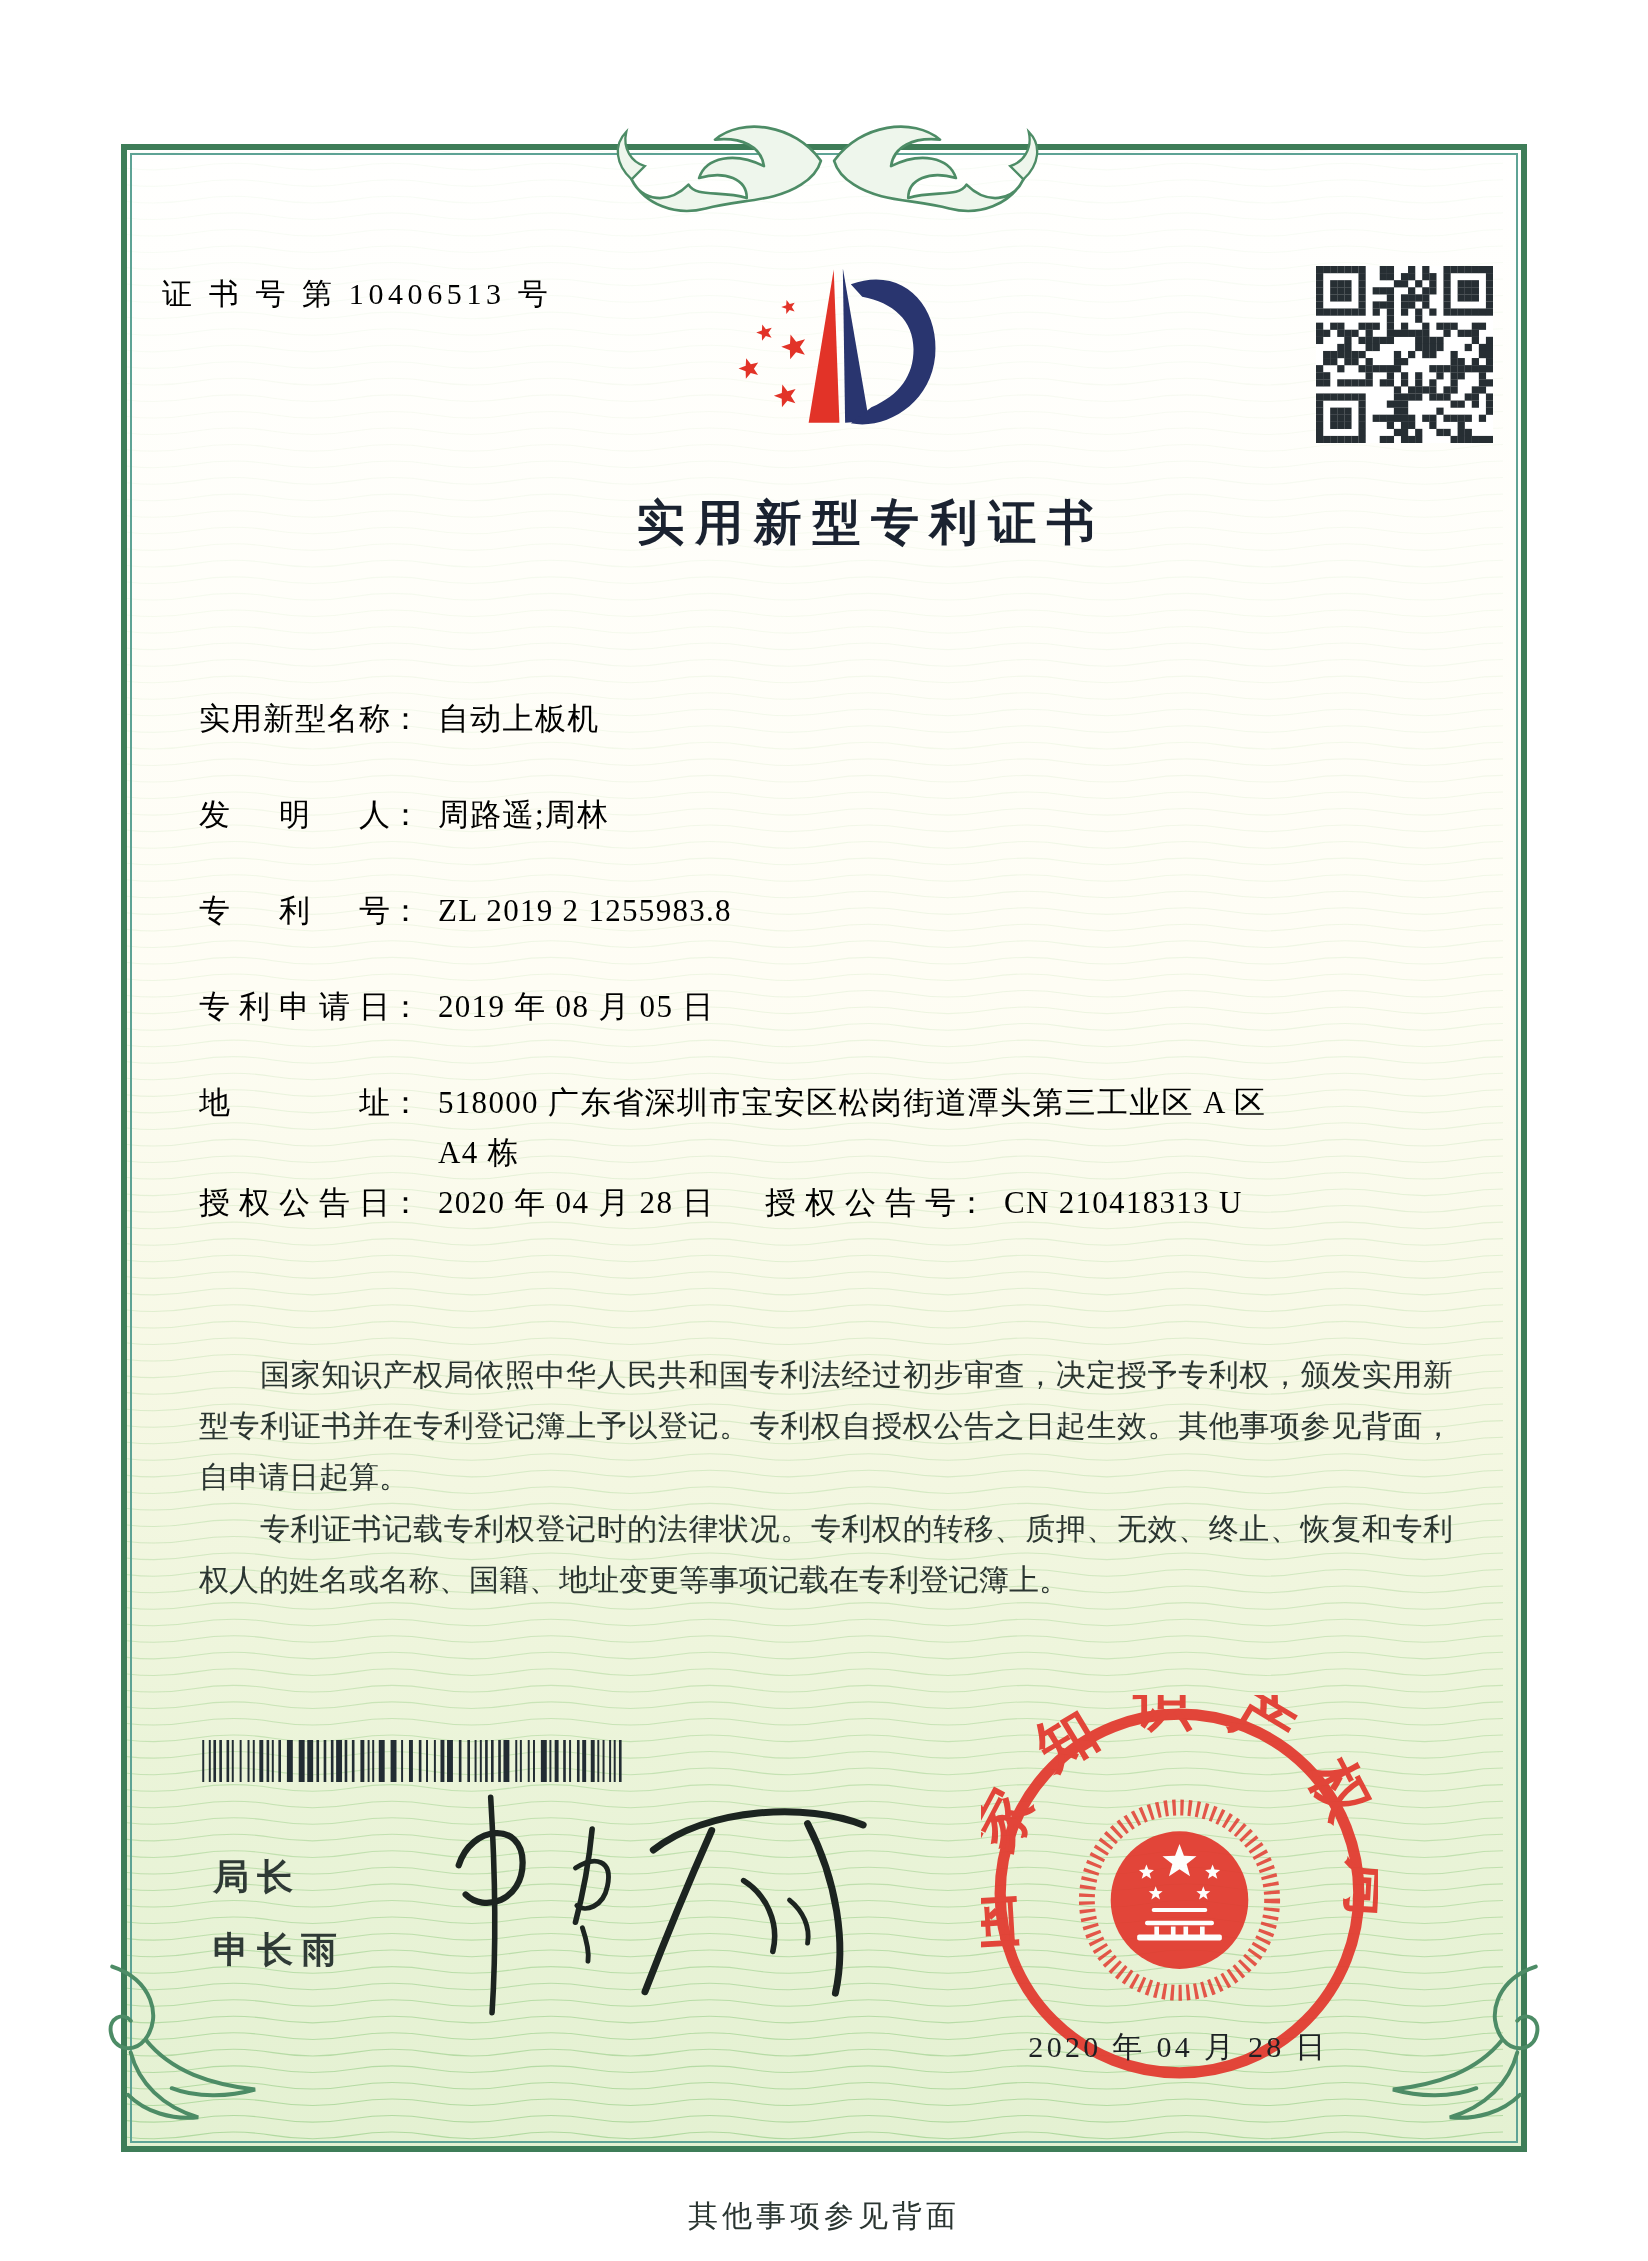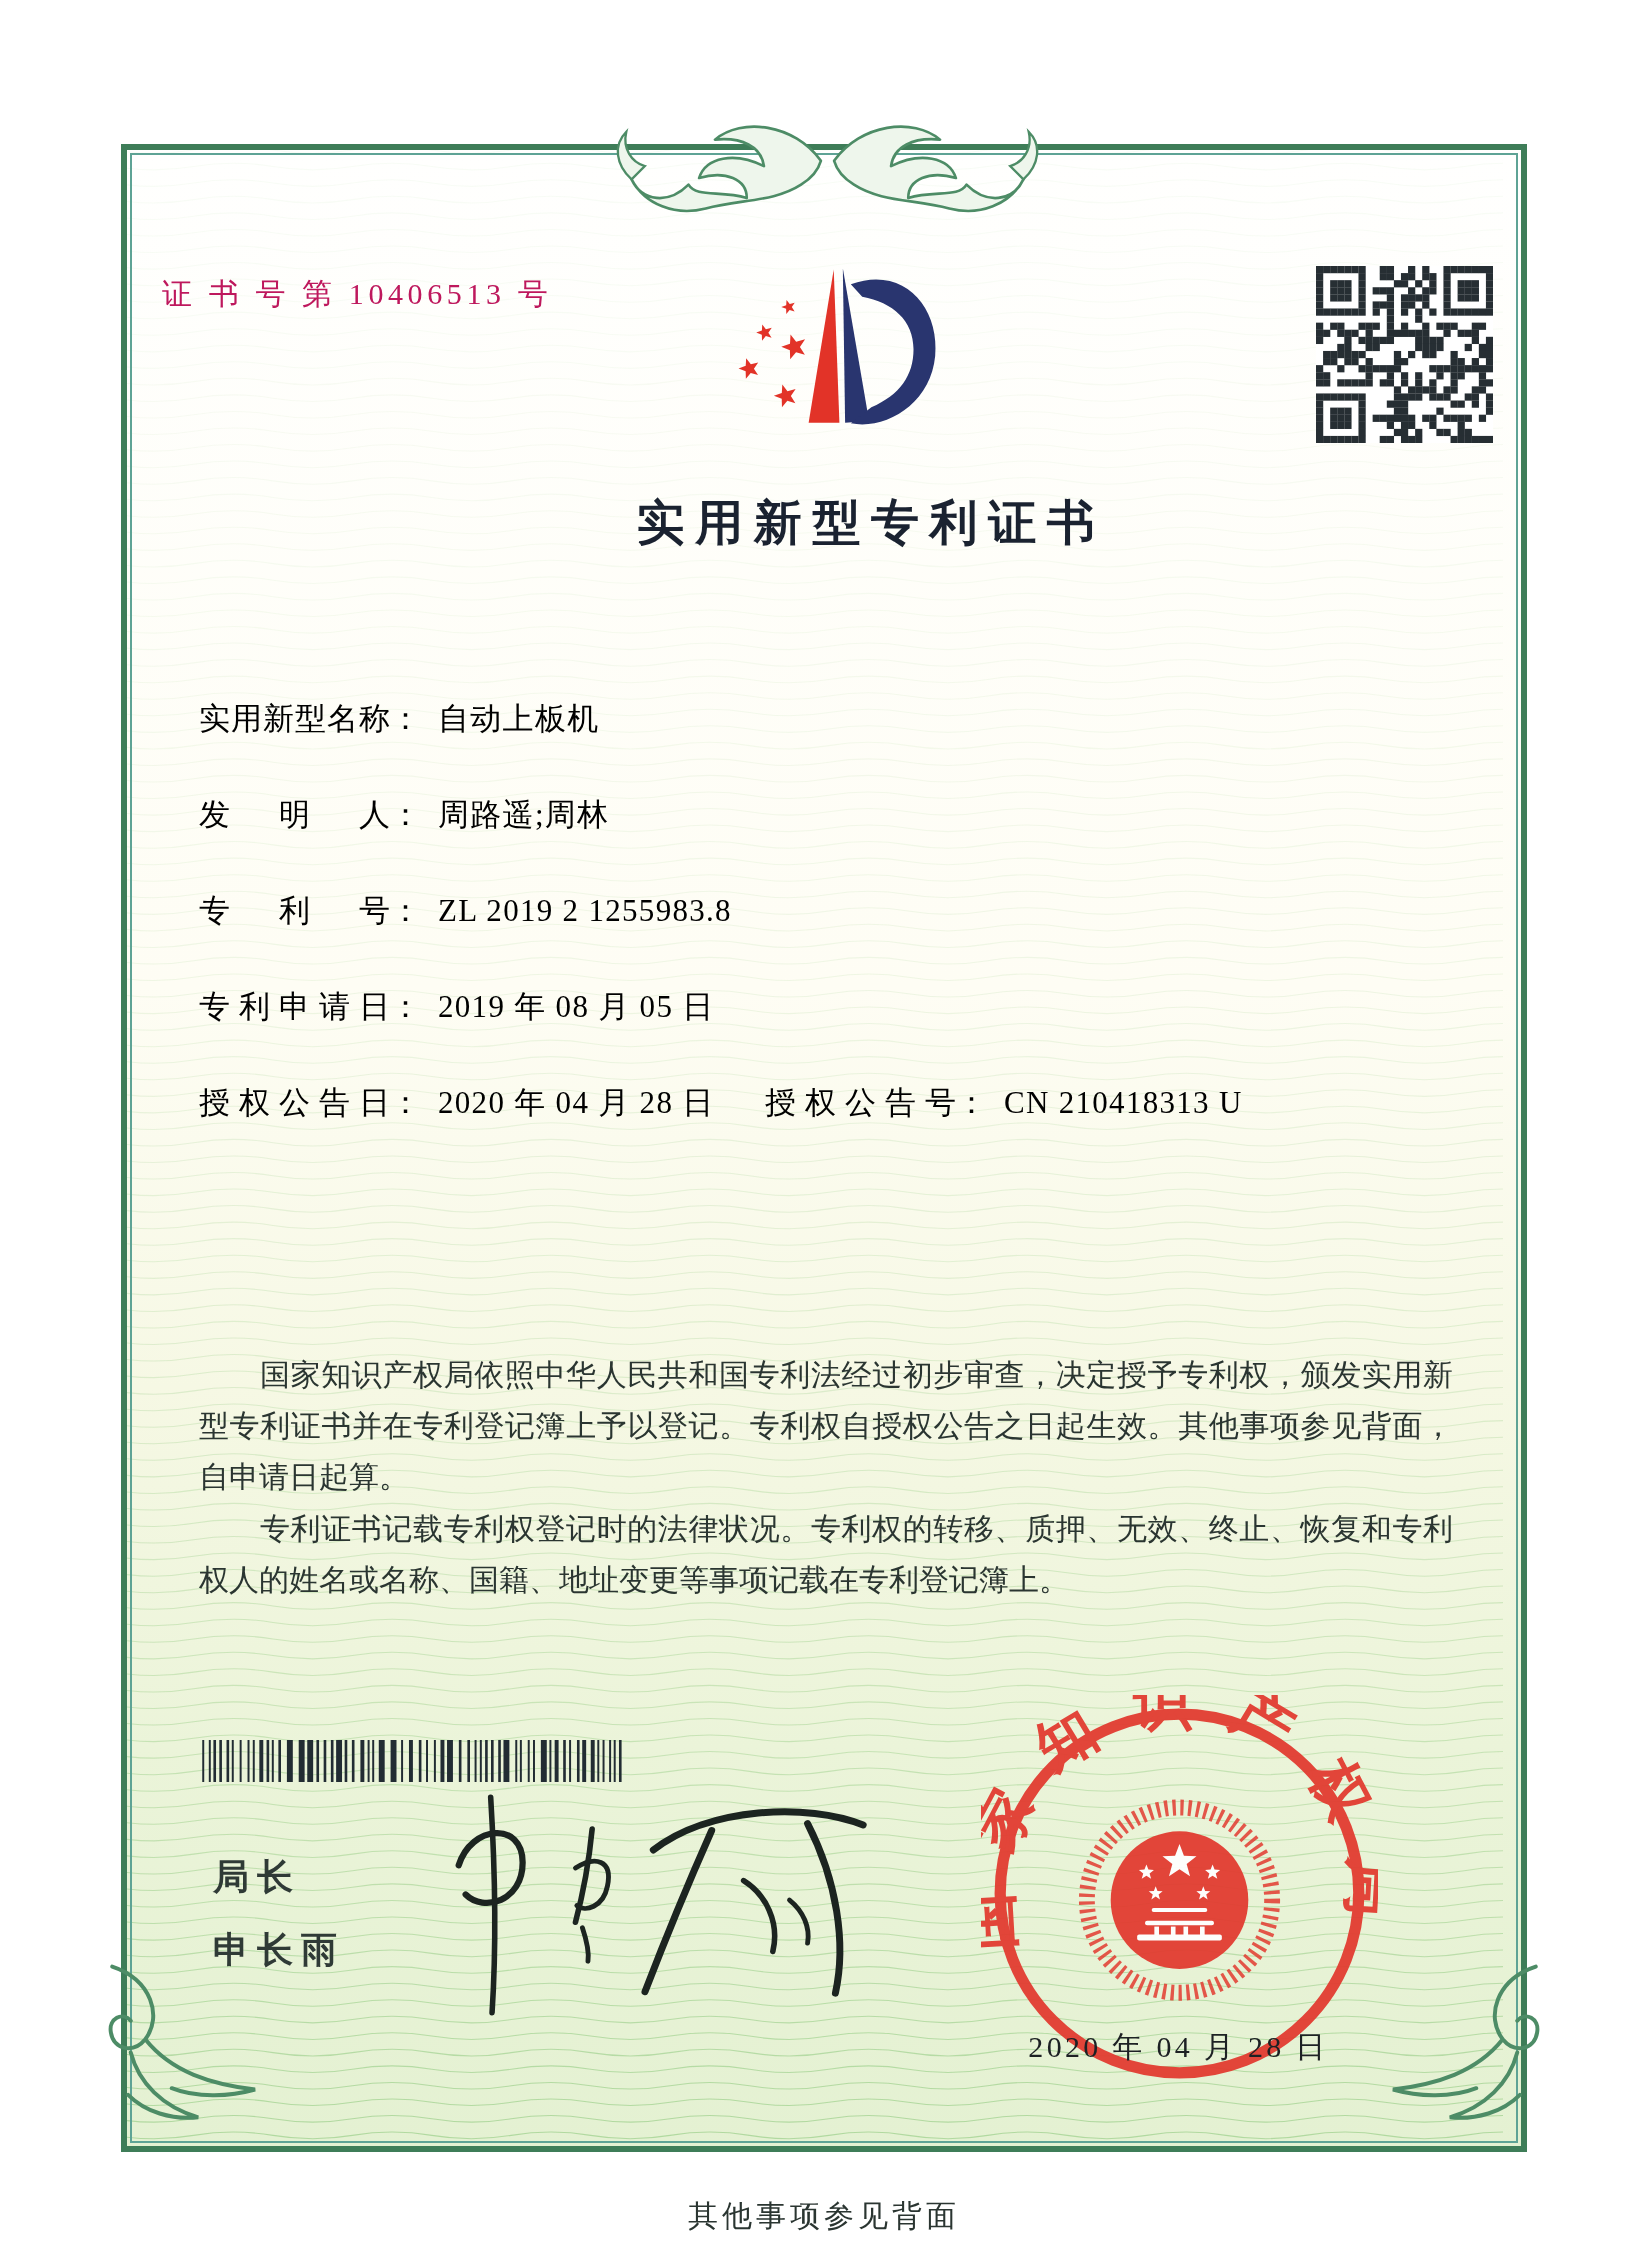--- a/index.html
+++ b/index.html
@@ -9,21 +9,21 @@
   .frame-outer{position:absolute;left:121px;top:144px;right:121px;bottom:109px;
                border:6.6px solid #3e7d58;}
   .frame-inner{position:absolute;inset:3.3px;border:2px solid #5ea395;}
   .frame-fill{position:absolute;inset:0;overflow:hidden;
       background:linear-gradient(180deg,#fffffe 0%,#fefdf4 42%,#f6f8e4 62%,#ebf4d9 80%,#e4f1d2 100%);}
   .waves{position:absolute;left:0;top:0;}
   
   .ornament{position:absolute;z-index:3;}
   
   .abs{position:absolute;z-index:4;}
-  .cert-no{left:162px;top:274px;font-size:30px;letter-spacing:4.6px;color:#be185d;}
+  .cert-no{left:162px;top:274px;font-size:30px;letter-spacing:4.6px;color:#000000;}
   .title{left:0;top:491px;width:100%;text-align:center;font-size:48px;font-weight:bold;
          letter-spacing:10.6px;color:#1a2230;padding-left:47px;}
   .fields{left:199px;top:694px;width:1258px;font-size:31px;color:#000000;}
   .fieldrow{position:relative;line-height:50px;margin-bottom:46px;white-space:nowrap;}
   .fieldrow.address{margin-bottom:0;white-space:normal;}
   .flabel{display:inline-block;width:191px;text-align:justify;text-align-last:justify;
           vertical-align:top;}
   .fcolon{display:inline-block;margin-right:17px;vertical-align:top;}
   .fvalue{display:inline-block;vertical-align:top;letter-spacing:1.3px;}
   .address .fvalue{white-space:pre-line;max-width:980px;}
@@ -553,20 +553,24 @@
     </div>
     <div class="fieldrow">
       <span class="flabel">发明人</span><span class="fcolon">：</span><span class="fvalue">周路遥;周林</span>
     </div>
     <div class="fieldrow">
       <span class="flabel">专利号</span><span class="fcolon">：</span><span class="fvalue">ZL 2019 2 1255983.8</span>
     </div>
     <div class="fieldrow">
       <span class="flabel">专利申请日</span><span class="fcolon">：</span><span class="fvalue">2019 年 08 月 05 日</span>
     </div>
+    <div class="fieldrow address">
+      <span class="flabel">地址</span><span class="fcolon">：</span><span class="fvalue">518000 广东省深圳市宝安区松岗街道潭头第三工业区 A 区
+A4 栋</span>
+    </div>
     <div class="fieldrow">
       <span class="flabel">授权公告日</span><span class="fcolon">：</span><span class="fvalue">2020 年 04 月 28 日</span>
       <span class="group2">
         <span class="flabel">授权公告号</span><span class="fcolon">：</span><span class="fvalue">CN 210418313 U</span>
       </span>
     </div>
   </div>
 
   <div class="abs paras">
     <p>国家知识产权局依照中华人民共和国专利法经过初步审查，决定授予专利权，颁发实用新型专利证书并在专利登记簿上予以登记。专利权自授权公告之日起生效。其他事项参见背面，自申请日起算。</p>

